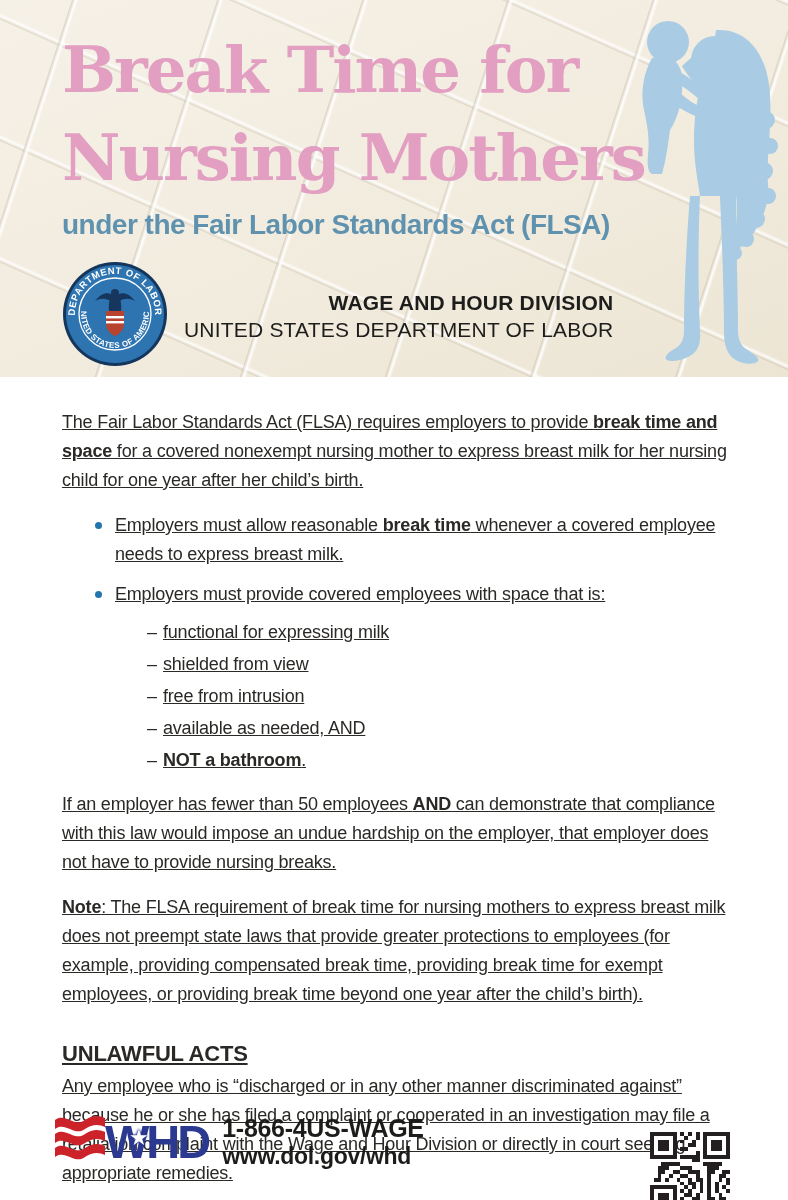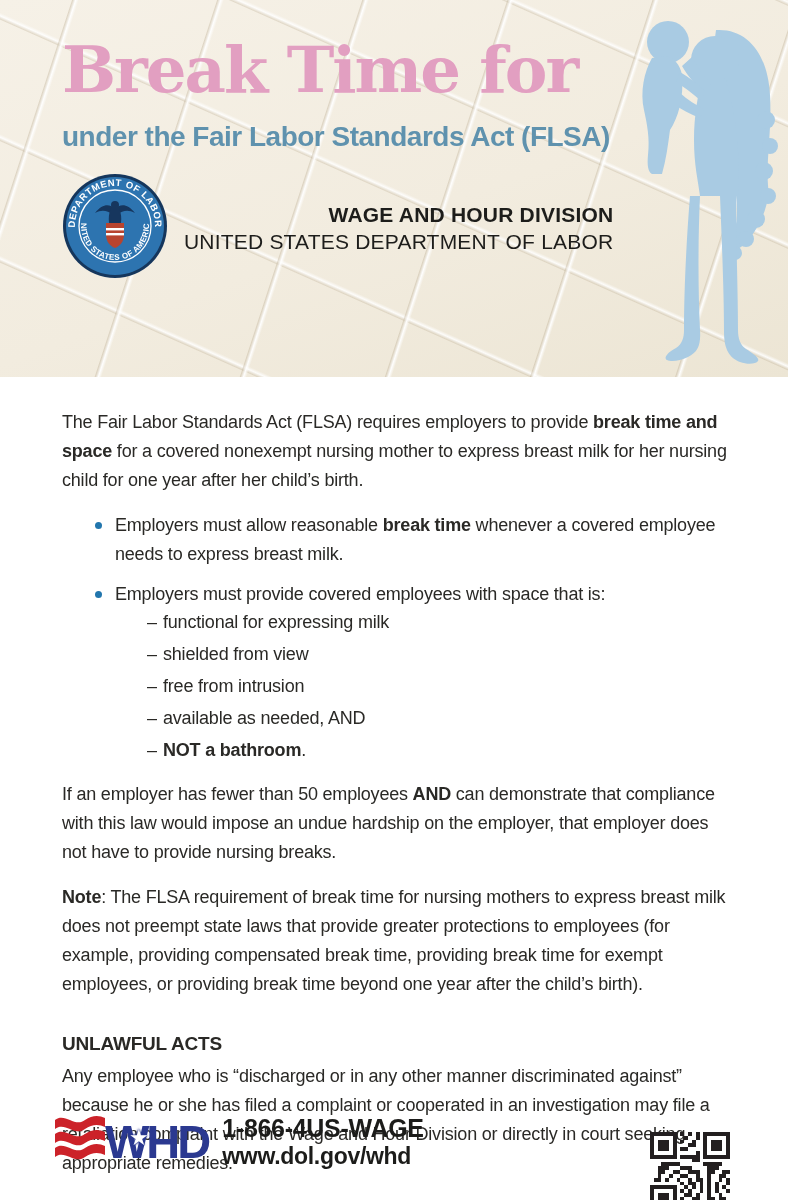--- a/index.html
+++ b/index.html
@@ -52,39 +52,39 @@
   .agency-row {
     display:flex; align-items:center; gap:16px;
     margin-top:20px;
   }
   .agency-names { line-height:27px; }
   .agency-division { font-size:21px; font-weight:700; color:#1d1d1b; letter-spacing:0.2px;text-align:right; }
   .agency-department { font-size:21px; font-weight:400; color:#1d1d1b; letter-spacing:0.2px; }
   .silhouette { position:absolute; left:598px; top:0; z-index:1; }
 
   
-  .content { padding:31px 61px 0 62px; font-size:18px; line-height:29px; letter-spacing:-0.2px; }
+  .content { padding:31px 61px 0 62px; font-size:18px; line-height:29px; letter-spacing:-0.2px;text-decoration:underline; }
   .content p { margin:0 0 16px; }
   .b { font-weight:700; }
   ul.bullets { list-style:none; margin:6px 0 16px; padding-left:53px; }
   ul.bullets > li { position:relative; margin-bottom:11px; }
   ul.bullets > li::before {
     content:"";
     position:absolute; left:-20px; top:11px;
     width:7px; height:7px; border-radius:50%;
     background:#2276ad;
   }
-  ul.dashes { list-style:none; margin:0 0 0; padding-left:48px; line-height:27px; }
+  ul.dashes { list-style:none; margin:10px 0 0; padding-left:48px; line-height:27px; }
   ul.dashes > li { position:relative; margin-bottom:5px; }
   ul.dashes > li::before {
     content:"\2013";
     position:absolute; left:-16px; top:0;
     color:#2a2926;
   }
-  .section-heading { font-size:19px; font-weight:700; letter-spacing:-0.2px; margin:30px 0 4px; }
+  .section-heading { font-size:22px; font-weight:700; letter-spacing:-0.2px; margin:30px 0 4px; }
 
   
   .whd-lockup { position:absolute; left:52px; top:1112px; display:flex; align-items:center; }
   .whd-logo { display:flex; align-items:center; }
   .whd-stripes { margin-right:-5px; }
   .whd-wordmark {
     position:relative;
     font-size:47px; font-weight:700; letter-spacing:-3px;
     color:#2b3990;
     line-height:54px;
@@ -128,20 +128,21 @@
           <circle cx="70" cy="42" r="21"></circle>
           <path d="M54 58 C46 72 42 92 46 110 C49 124 52 138 50 155 C49 165 50 172 54 174 L64 174 C68 160 70 145 72 130 C80 118 86 98 84 75 C82 64 76 58 68 56 Z"></path>
           <path d="M82 72 C92 78 100 84 108 92 L102 100 C94 93 86 87 78 82 Z"></path>
         </g>
       </svg>
     </div>
 
     <div class="header-text">
       <div class="poster-title">
         <div>Break Time for</div>
+        <div>Nursing Mothers</div>
       </div>
       <div class="poster-subtitle">under the Fair Labor Standards Act (FLSA)</div>
 
       <div class="agency-row">
         <span>
           <svg viewBox="0 0 106 106" width="106" height="106" aria-hidden="true">
             <circle cx="53" cy="53" r="52" fill="#15365c"></circle>
             <circle cx="53" cy="53" r="49" fill="#2d74b0"></circle>
             <circle cx="53" cy="53" r="36" fill="none" stroke="#ffffff" stroke-width="1.3"></circle>
             <defs>

